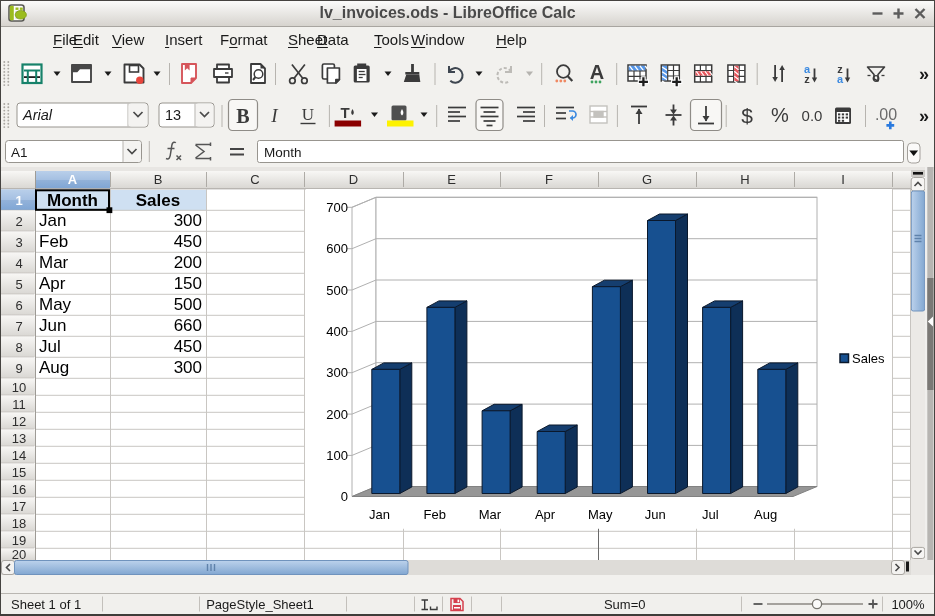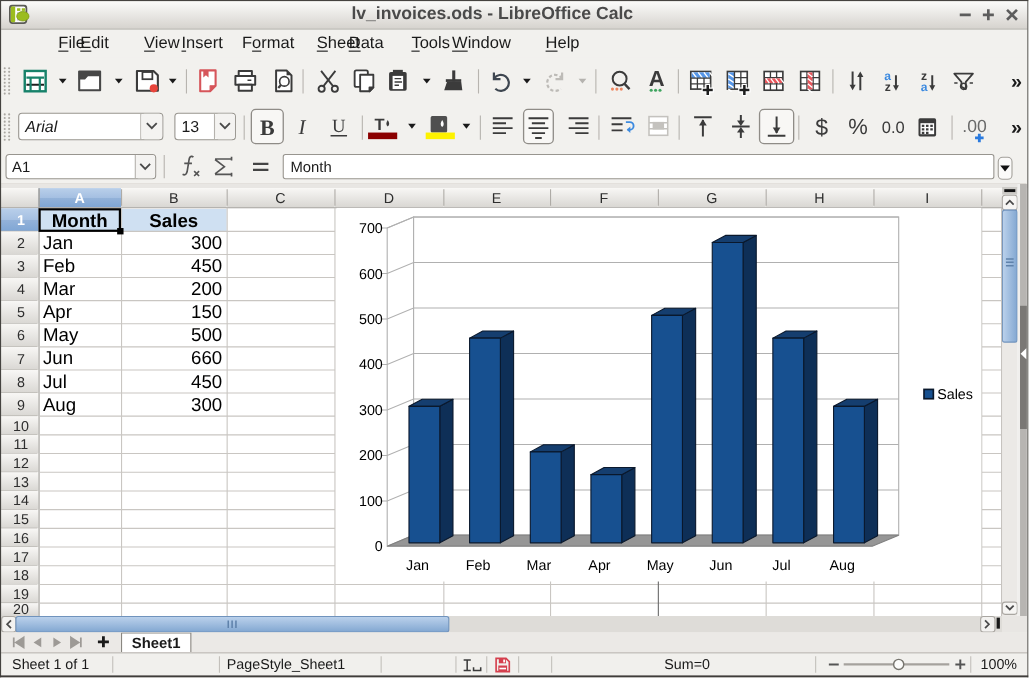--- a/index.html
+++ b/index.html
@@ -48,21 +48,21 @@
       <g stroke="#5c5c5c" stroke-width="2.4" fill="none">
         <path d="M 6.5 12.5 H 16.5"></path>
         <path d="M 32.5 7.5 V 17.5 M 27.5 12.5 H 37.5"></path>
         <path d="M 49.5 8 L 58.5 17 M 58.5 8 L 49.5 17"></path>
       </g>
     </svg>
   </div>
   <div id="menubar" class="abs">
     <span class="mi" style="left:8px"><u>F</u>ile</span>
     <span class="mi" style="left:28px"><u>E</u>dit</span>
-    <span class="mi" style="left:86px"><u>V</u>iew</span>
+    <span class="mi" style="left:67px"><u>V</u>iew</span>
     <span class="mi" style="left:120px"><u>I</u>nsert</span>
     <span class="mi" style="left:175px">F<u>o</u>rmat</span>
     <span class="mi" style="left:243px"><u>S</u>heet</span>
     <span class="mi" style="left:272px"><u>D</u>ata</span>
     <span class="mi" style="left:329px"><u>T</u>ools</span>
     <span class="mi" style="left:366px"><u>W</u>indow</span>
     <span class="mi" style="left:451px"><u>H</u>elp</span>
   </div>
   <svg id="tb1" class="abs" viewBox="0 0 933 43">
 
@@ -653,33 +653,20 @@
       <rect x="0.5" y="0.5" width="13" height="14" rx="2.5" fill="#f3f2f0" stroke="#a9a6a1"></rect>
       <path d="M 9 4 l -3.5 3.5 l 3.5 3.5" fill="none" stroke="#4a4a4a" stroke-width="1.6"></path>
       <rect x="13.5" y="0.5" width="393.5" height="14" rx="2" fill="url(#hthumb)" stroke="#7093bd"></rect>
       <path d="M 206.5 4 v 7 M 210 4 v 7 M 213.5 4 v 7" stroke="#5f82ab" stroke-width="1.4"></path>
       <rect x="890.5" y="0.5" width="13" height="14" rx="2.5" fill="#f3f2f0" stroke="#a9a6a1"></rect>
       <path d="M 894.5 4 l 3.5 3.5 l -3.5 3.5" fill="none" stroke="#4a4a4a" stroke-width="1.6"></path>
       <rect x="905" y="1.5" width="3" height="10" fill="#1a1a1a"></rect>
       <rect x="910" y="0" width="22" height="15" fill="#e8e6e3"></rect>
     </svg>
   </div>
-  <div id="tabrow" class="abs">
-    <svg width="932" height="18" viewBox="0 0 932 18" style="position:absolute;left:0;top:0">
-      <g fill="#9d9a96">
-        <path d="M 11.5 4.5 v 9 M 20.5 4.5 l -7 4.5 l 7 4.5 z" stroke="#9d9a96" stroke-width="1.6" fill="#9d9a96"></path>
-        <path d="M 36.5 4.5 l -7 4.5 l 7 4.5 z"></path>
-        <path d="M 47.5 4.5 l 7 4.5 l -7 4.5 z"></path>
-        <path d="M 63.5 4.5 l 7 4.5 l -7 4.5 z M 72.5 4.5 v 9" stroke="#9d9a96" stroke-width="1.6"></path>
-      </g>
-      <path d="M 93 3.5 v 10 M 88 8.5 h 10" stroke="#1a1a1a" stroke-width="2.6"></path>
-      <path d="M 109.5 18 V 0.5 H 172.5 V 18" fill="#fff" stroke="#8a8781" stroke-width="1"></path>
-      <text x="141" y="14" text-anchor="middle" font-size="13.5" font-weight="bold" fill="#1a1a1a" font-family="Liberation Sans,sans-serif">Sheet1</text>
-    </svg>
-  </div>
   <div id="statusbar" class="abs">
     <svg width="932" height="20" viewBox="0 0 932 20" style="position:absolute;left:0;top:0" font-family="Liberation Sans,sans-serif" font-size="13" fill="#1a1a1a">
       <g stroke="#c3c0bb" stroke-width="1">
         <path d="M 101.5 2.5 V 17.5 M 198.5 2.5 V 17.5 M 345.5 2.5 V 17.5 M 413.5 2.5 V 17.5 M 441.5 2.5 V 17.5 M 470.5 2.5 V 17.5 M 500.5 2.5 V 17.5 M 740.5 2.5 V 17.5 M 881.5 2.5 V 17.5"></path>
       </g>
       <text x="10" y="14.5">Sheet 1 of 1</text>
       <text x="259" y="14.5" text-anchor="middle">PageStyle_Sheet1</text>
       <g stroke="#3b3b3b" stroke-width="1.4" fill="none">
         <path d="M 420.5 6 h 6.5 M 423.7 6 v 9.5 M 420.5 15.5 h 6.5 M 429.5 12.5 v 3 h 6.5 v -3"></path>
       </g>

